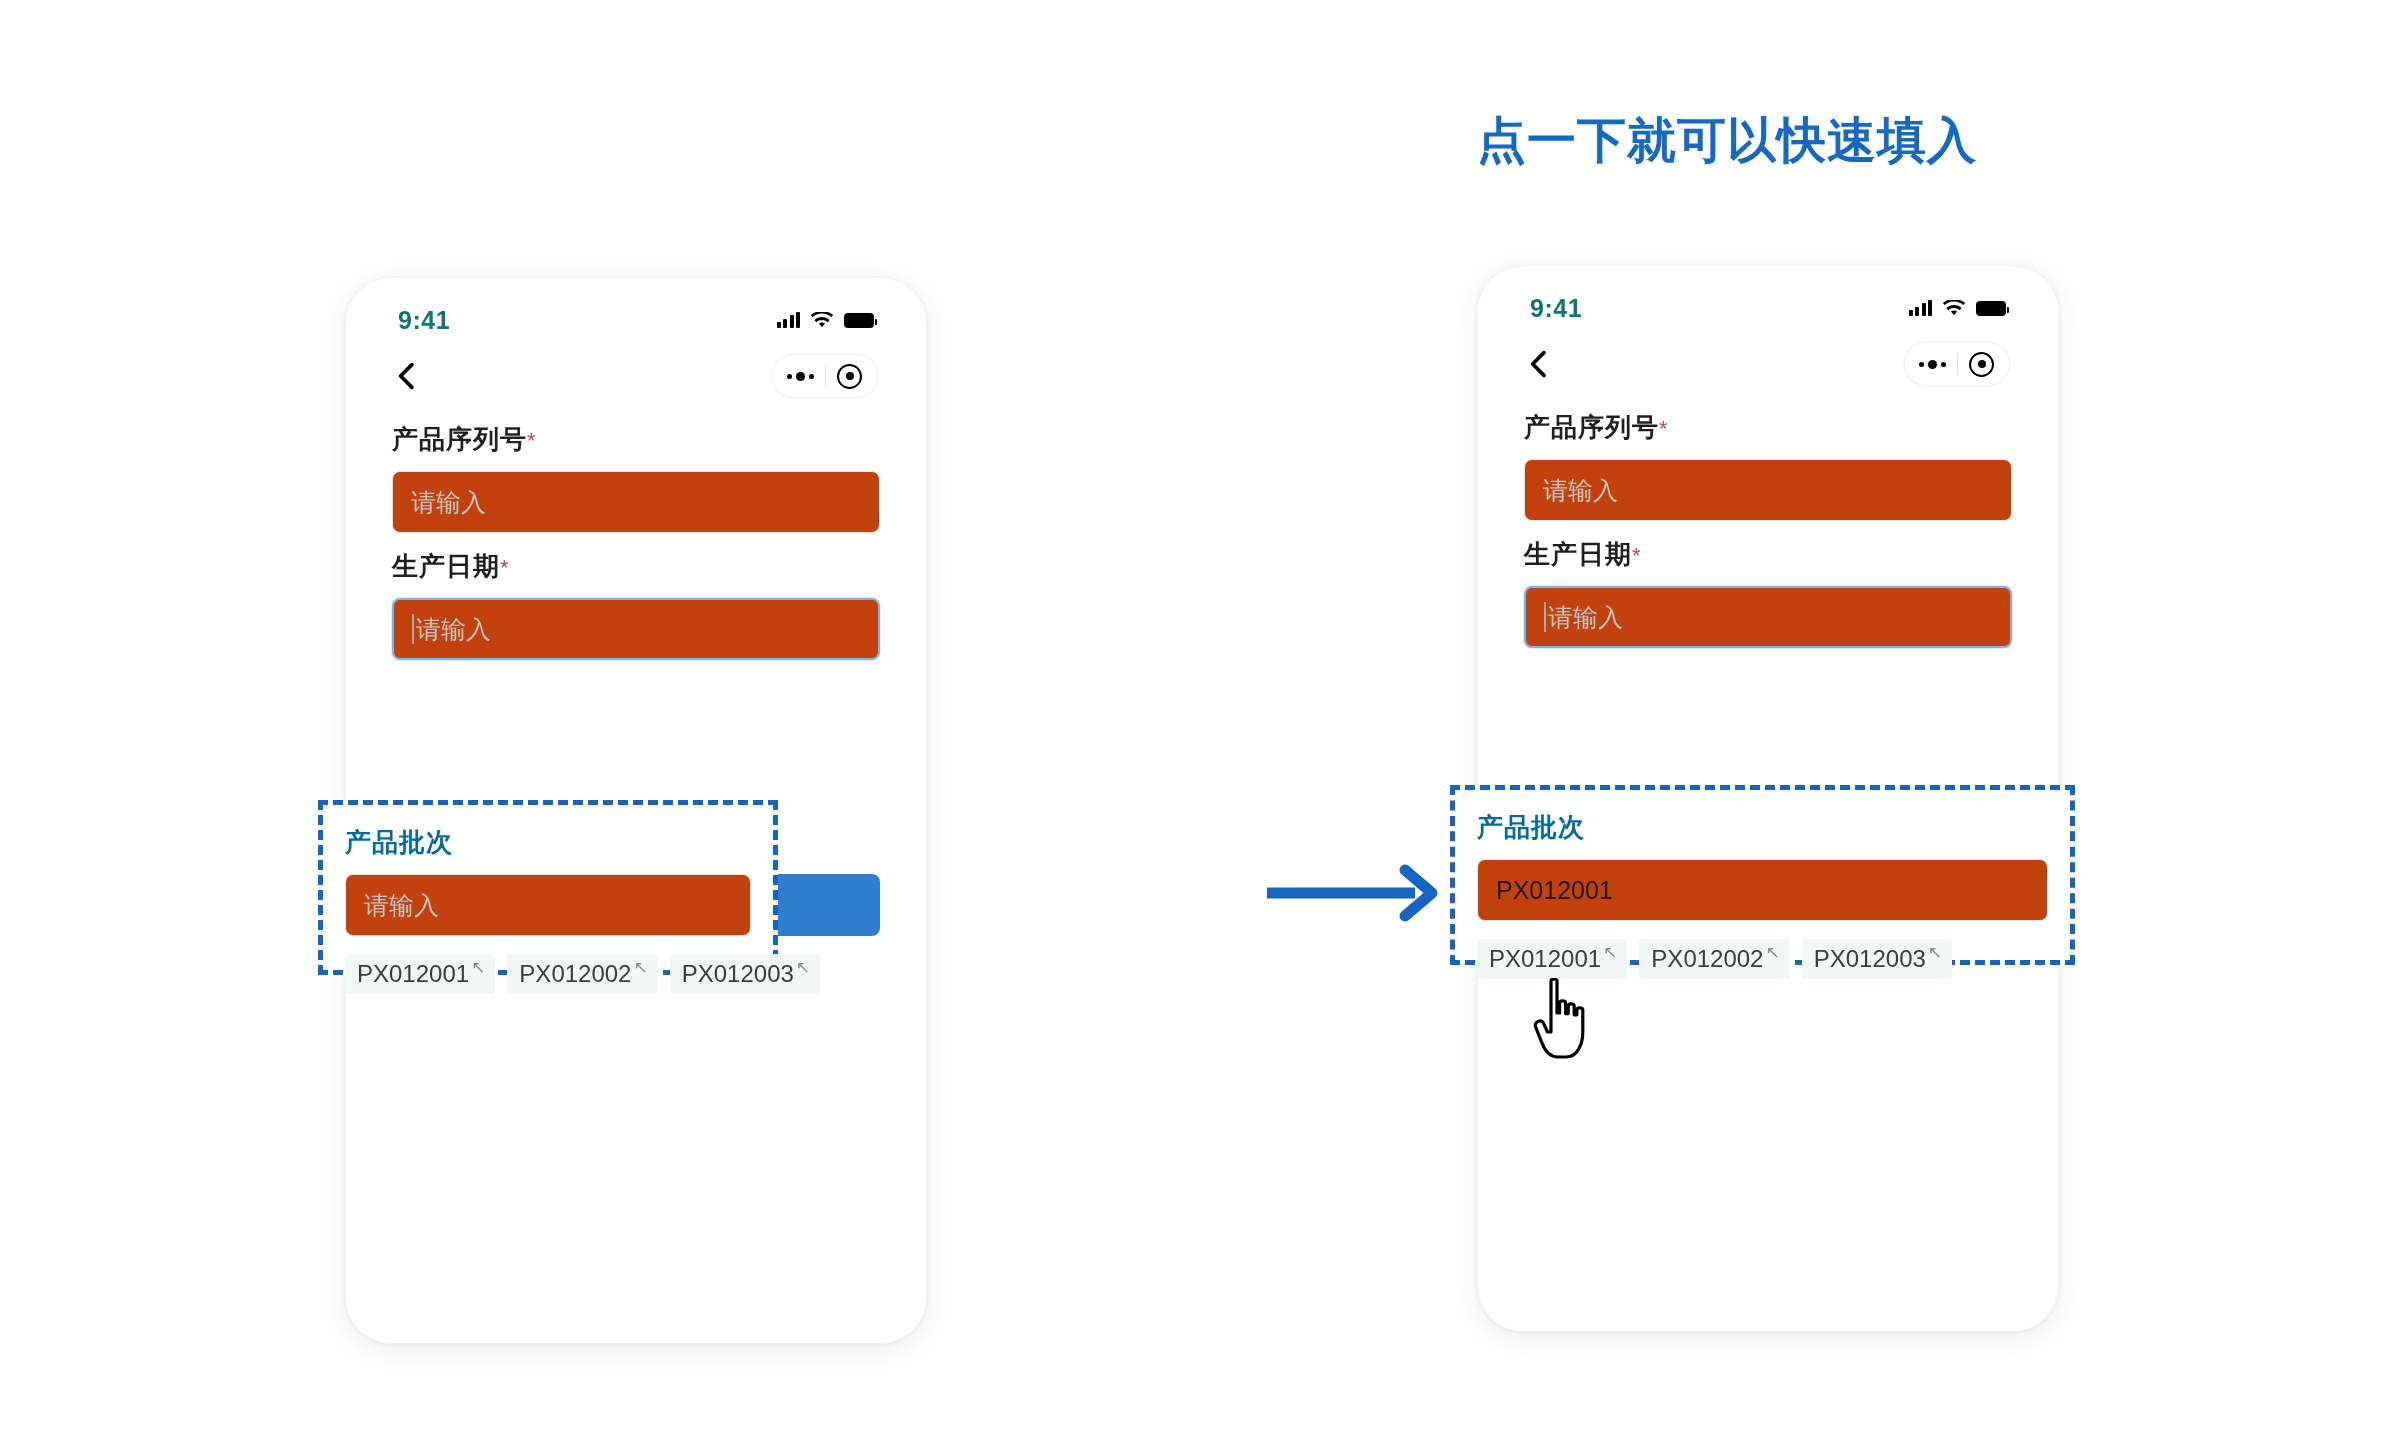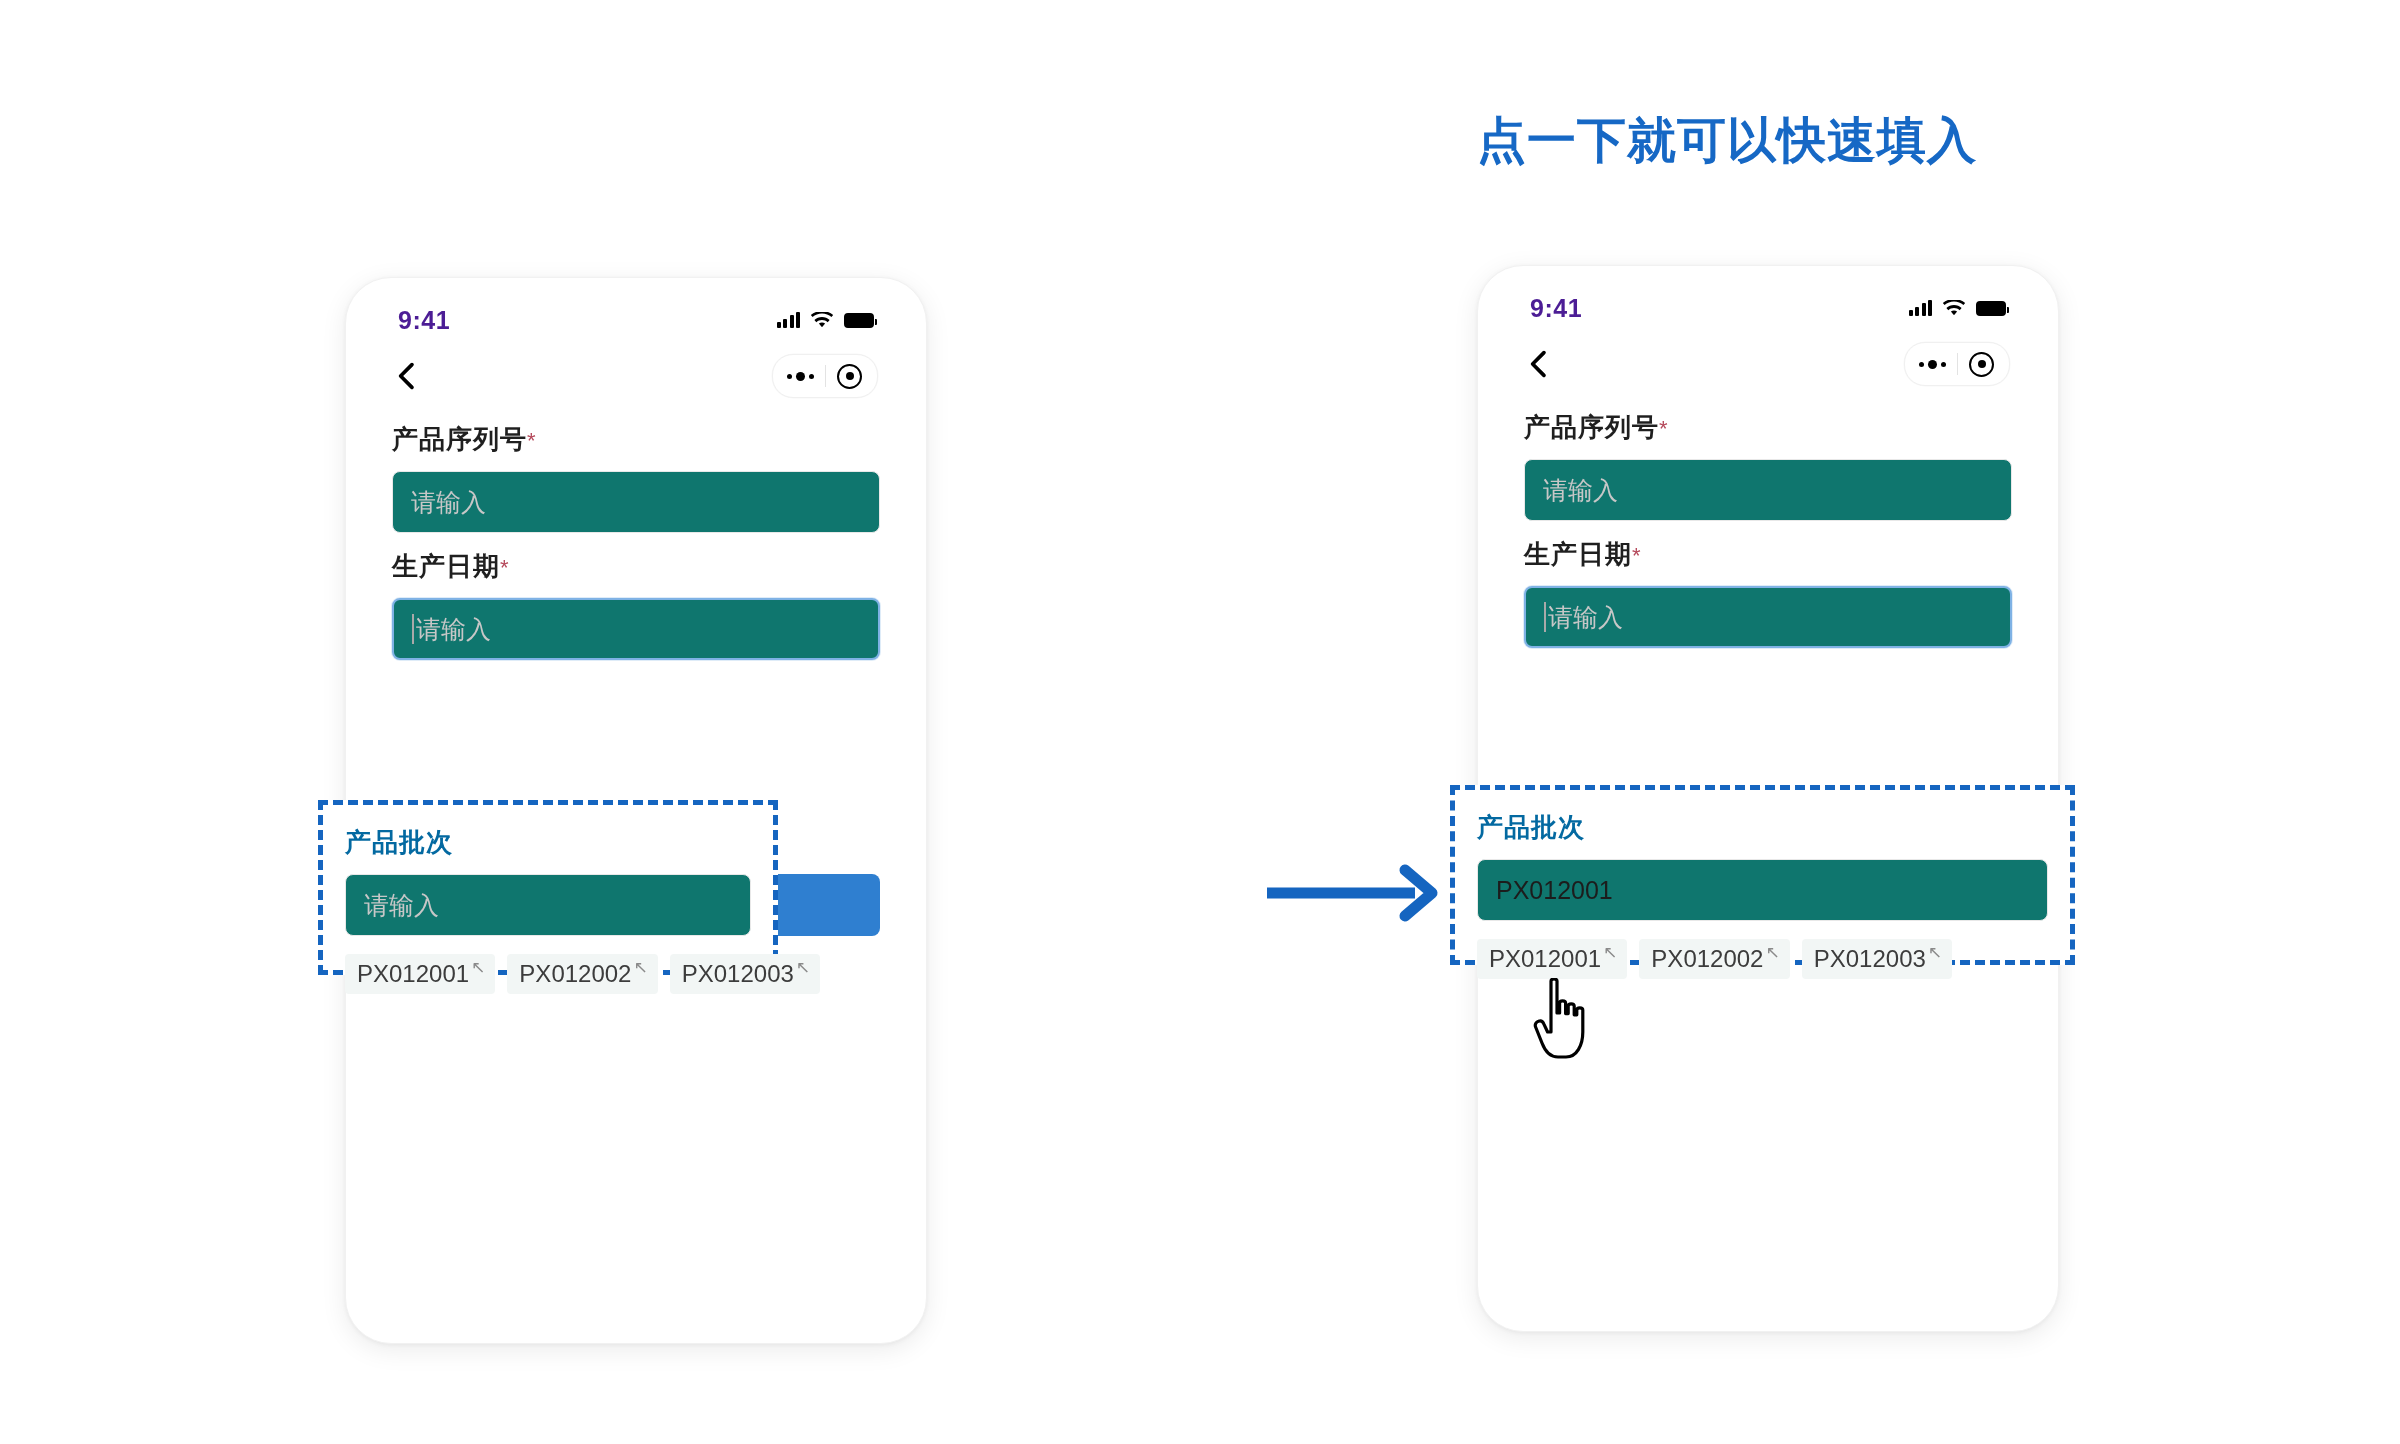--- a/index.html
+++ b/index.html
@@ -64,21 +64,21 @@
     height: 52px;
     display: flex;
     align-items: center;
     justify-content: space-between;
     padding: 0 30px;
     box-sizing: border-box;
   }
   .clock {
     font-size: 25px;
     font-weight: bold;
-    color: #4c1d95;
+    color: #0f766e;
     letter-spacing: 0.5px;
   }
   .status-icons { display: flex; align-items: center; gap: 10px; }
   .bars { display: flex; align-items: flex-end; gap: 2.5px; height: 16px; }
   .bars i { display: block; width: 4px; background: #000; border-radius: 1px; }
   .bars i:nth-child(1) { height: 6px; }
   .bars i:nth-child(2) { height: 9px; }
   .bars i:nth-child(3) { height: 13px; }
   .bars i:nth-child(4) { height: 16px; }
   .battery {
@@ -136,21 +136,21 @@
   }
   .req { color: #b5495b; font-size: 22px; font-weight: normal; }
   .input {
     height: 62px;
     border: 1px solid #e8e8e8;
     border-radius: 8px;
     display: flex;
     align-items: center;
     padding: 0 18px;
     box-sizing: border-box;
-    background: #0f766e;
+    background: #c2410c;
     font-size: 25px;
     color: #c7c7c7;
     text-align: right;
   }
   .input.filled { color: #1c1c1c; }
   .input.focused {
     border: 2px solid #7fb2e5;
     box-shadow: 0 0 0 1px rgba(127,178,229,0.25);
   }
   .caret {

